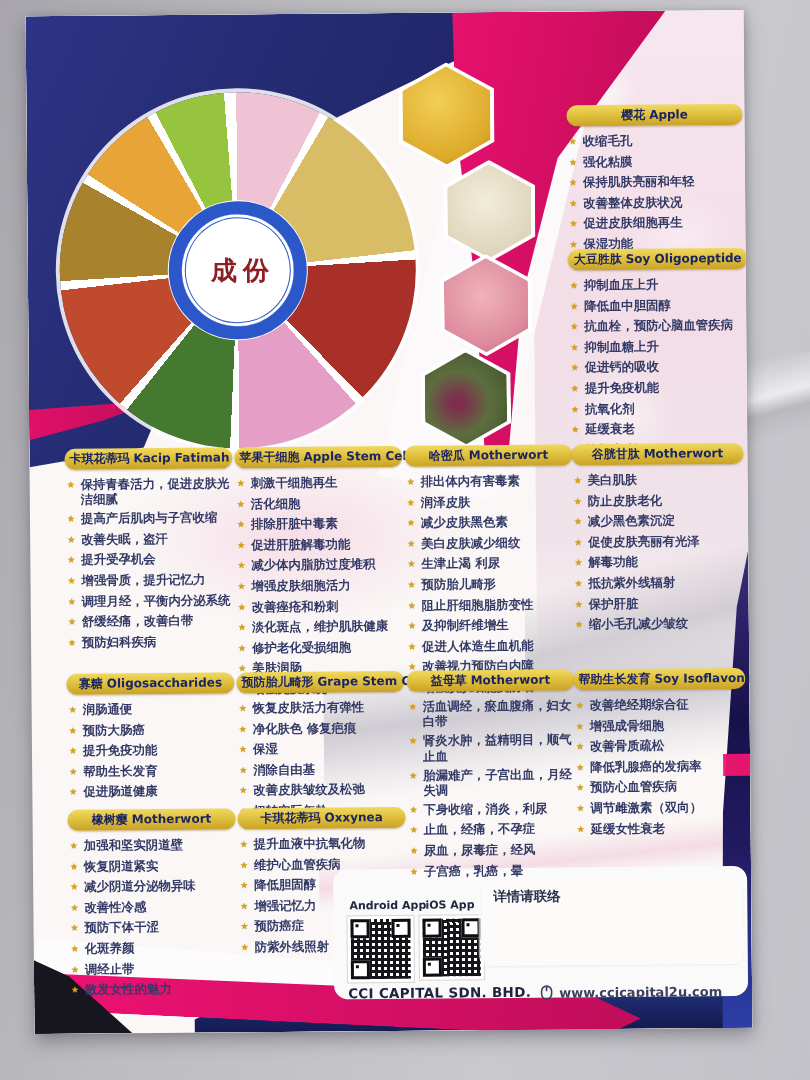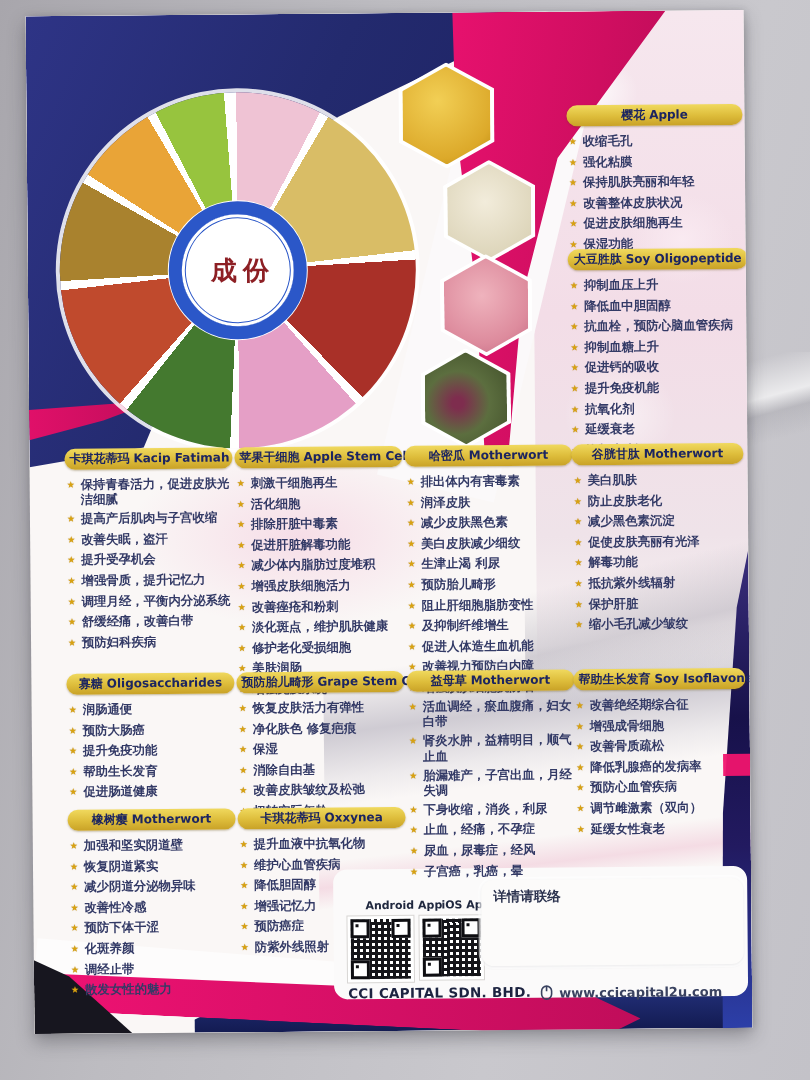--- a/index.html
+++ b/index.html
@@ -98,21 +98,21 @@
     box-shadow:0 1px 2px rgba(90,70,0,.35);
     font-size:12px;font-weight:bold;color:#1c2560;line-height:1.25;}
   .pill .en{margin-left:4px;}
   ul.benefits{list-style:none;margin:7px 0 0;padding:0 0 0 2px;}
   ul.benefits li{display:flex;align-items:flex-start;margin:0 0 3.5px;
     font-size:12.4px;line-height:1.24;color:#333a66;font-weight:bold;}
   ul.benefits .star{flex:0 0 14px;color:#d8a211;font-size:9px;line-height:1.9;
     text-shadow:0 0 1px rgba(150,100,0,.6);}
   ul.benefits .bt{flex:1;}
   
-  .applabel{position:absolute;z-index:6;font-size:11px;font-weight:bold;color:#20283f;margin-left:16px;}
+  .applabel{position:absolute;z-index:6;font-size:11px;font-weight:bold;color:#20283f;}
   .qr{position:absolute;z-index:6;background:
       repeating-linear-gradient(90deg,#15151a 0 3px,transparent 3px 6px),
       repeating-linear-gradient(0deg,#15151a 0 3px,transparent 3px 6px),#fff;
       border:3px solid #fff;outline:1px solid #d8d6d4;}
   .qr .f{position:absolute;width:13px;height:13px;border:3px solid #0e0e12;background:#fff;}
   .qr .f::after{content:"";position:absolute;left:2px;top:2px;width:3px;height:3px;background:#0e0e12;}
   .qr .tl{left:0;top:0;} .qr .tr{right:0;top:0;} .qr .bl{left:0;bottom:0;}
   .contact-panel{position:absolute;left:448px;top:868px;width:262px;height:86px;z-index:6;
     background:#fcfbfa;border-radius:12px;box-shadow:0 0 0 3px rgba(255,255,255,.6),0 1px 3px rgba(60,60,70,.25);}
   .contact-label{font-size:13.5px;font-weight:bold;color:#2d3450;padding:8px 0 0 12px;}

